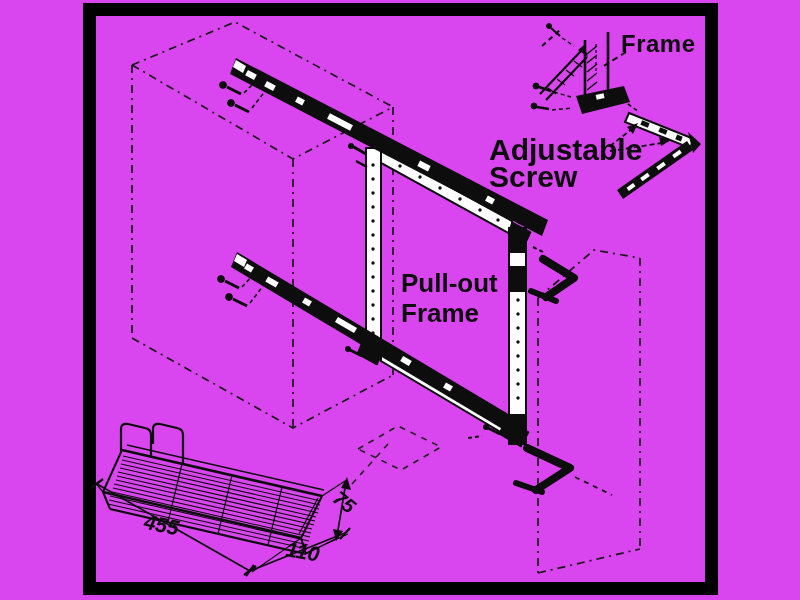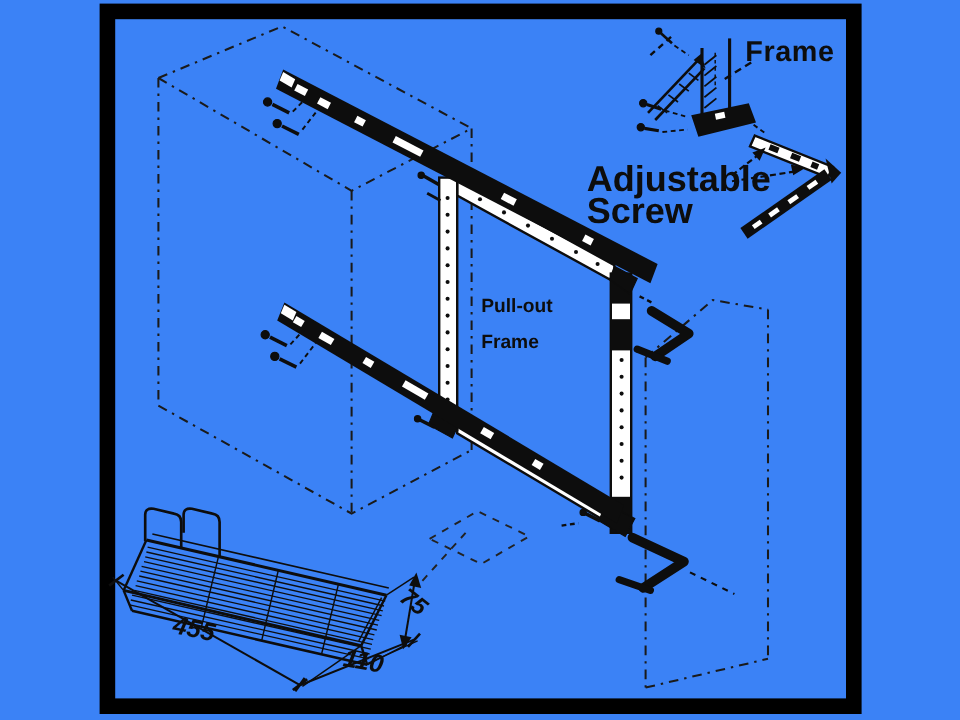--- a/index.html
+++ b/index.html
@@ -1,23 +1,23 @@
 <!DOCTYPE html>
 <html><head>
 <meta charset="utf-8">
 <style>
   html,body{margin:0;padding:0;background:#fff;}
-  .stage{position:relative;width:800px;height:600px;background:#3b82f6;overflow:hidden;
+  .stage{position:relative;width:800px;height:600px;background:#d946ef;overflow:hidden;
          font-family:"Liberation Sans",sans-serif;}
   .stage svg{position:absolute;left:0;top:0;}
   .lbl{position:absolute;color:#0d0d0d;font-weight:bold;white-space:pre;
        font-family:"Liberation Sans",sans-serif;}
   .lbl-frame{left:621px;top:30px;font-size:24px;letter-spacing:0.5px;}
   .lbl-adj{left:489px;top:136px;font-size:30px;line-height:27px;letter-spacing:0px;}
-  .lbl-pull{left:401px;top:241px;font-size:16px;line-height:30px;}
+  .lbl-pull{left:401px;top:268px;font-size:26px;line-height:30px;}
   .dim{position:absolute;color:#0d0d0d;font-weight:bold;font-style:italic;font-size:21px;}
   .dim-455{left:144px;top:513px;transform:rotate(12deg);}
   .dim-110{left:286px;top:540px;transform:rotate(10deg);}
   .dim-75{left:333px;top:491px;font-size:20px;transform:rotate(38deg);}
 </style>
 </head>
 <body>
 
 <div class="stage">
 

